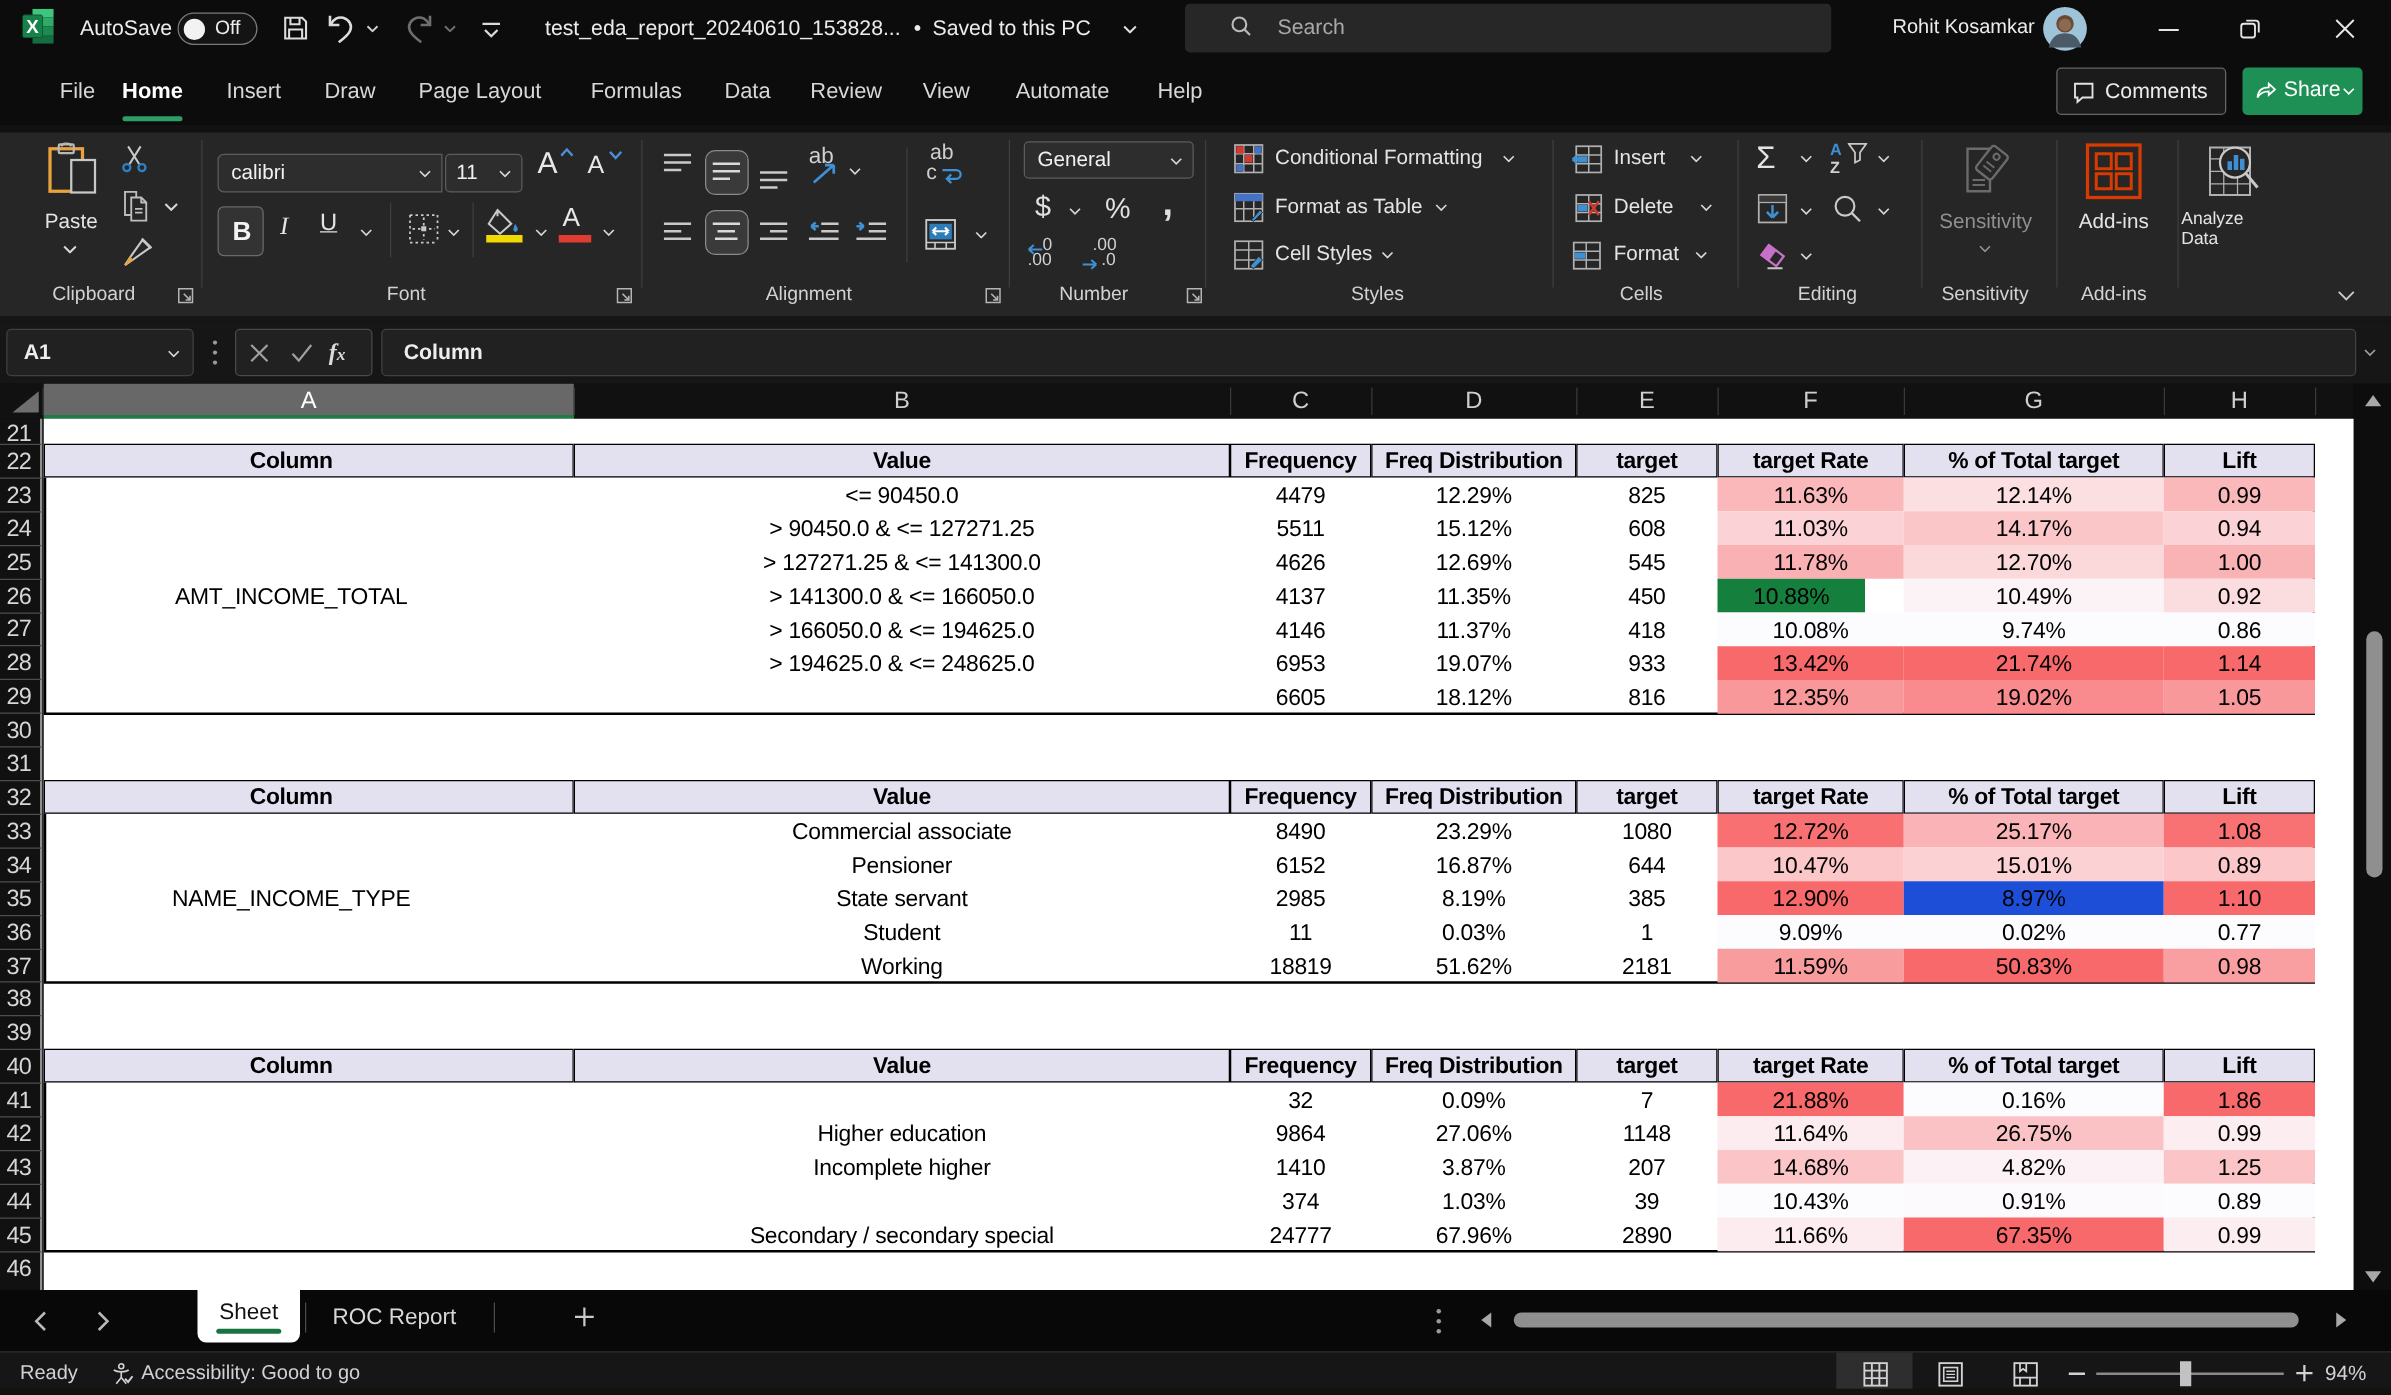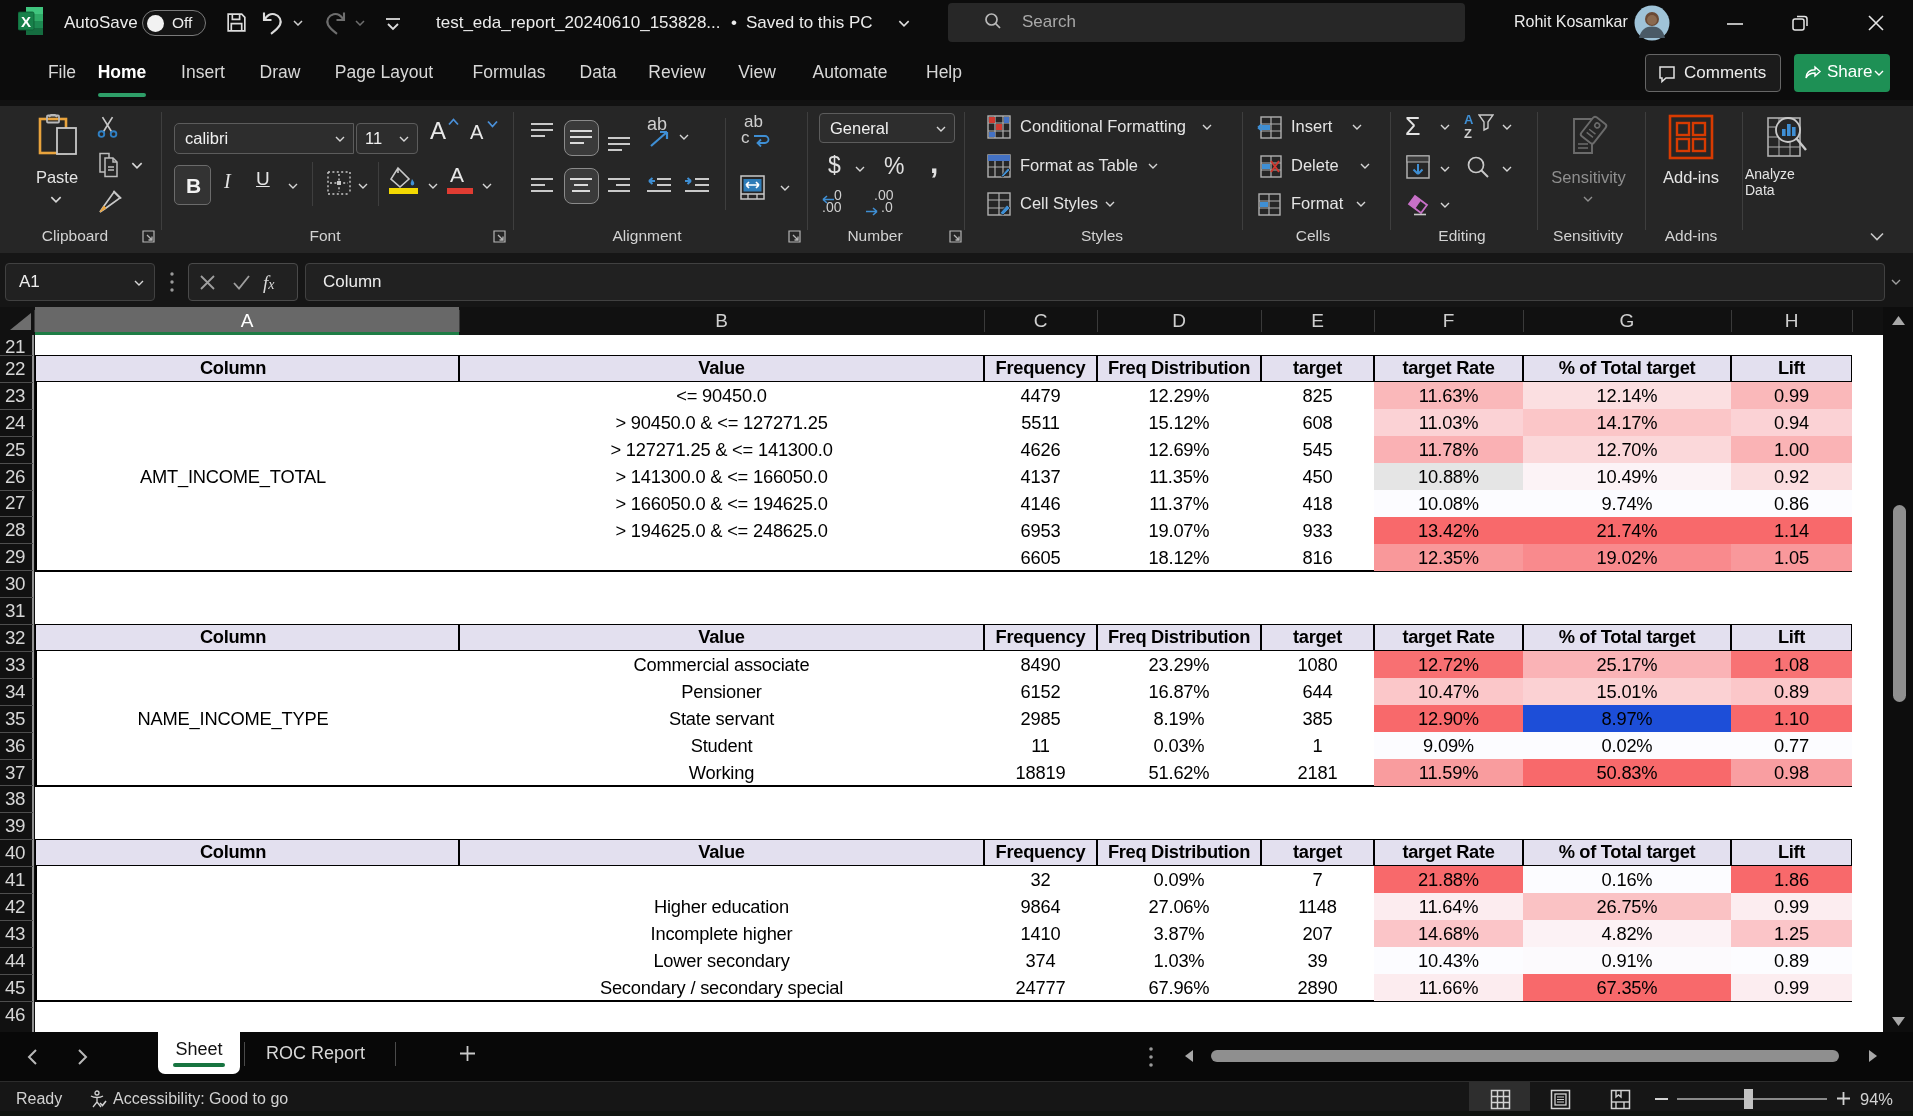--- a/index.html
+++ b/index.html
@@ -16,21 +16,21 @@
   .rtab { position:absolute; top:0; height:54px; color:#d8d8d8; font-size:17.5px; line-height:52px; text-align:center; }
   
   #ribbon { left:0; top:100px; width:1913px; height:153px; background:#262626; }
   #ribbonbottom { left:0; top:253px; width:1913px; height:4px; background:#161616; }
   .gsep { position:absolute; top:12px; width:1px; height:118px; background:#3e3e3e; }
   .glabel { position:absolute; top:127px; height:20px; color:#d2d2d2; font-size:15.5px; text-align:center; white-space:nowrap; }
   .rbtxt { position:absolute; color:#e4e4e4; font-size:15.5px; white-space:nowrap; }
   .chev { position:absolute; width:10px; height:6px; }
   .launcher { position:absolute; width:15px; height:15px; }
   
-  #fbar { left:0; top:257px; width:1913px; height:50px; background:#161616; }
+  #fbar { left:0; top:257px; width:1913px; height:50px; background:#161616;font-weight:bold; }
   .fbox { position:absolute; background:#212121; border:1px solid #414141; border-radius:4px; }
   
   #colhead { left:0; top:307px; width:1883px; height:28px; background:#111111; }
   .clab { position:absolute; top:0; height:28px; line-height:28px; color:#cfcfcf; font-size:19px; text-align:center; }
   .cdiv { position:absolute; top:3px; width:1px; height:22px; background:#3a3a3a; }
   
   #rowmargin { left:0; top:335px; width:35px; height:697px; background:#111111; }
   .rlab { position:absolute; width:25px; color:#d6d6d6; font-size:18.8px; letter-spacing:-0.5px; text-align:right; }
   .rdiv { position:absolute; left:0; width:33px; height:1px; background:#4e4e4e; }
   #sheet { left:35px; top:335px; width:1848px; height:697px; background:#ffffff; }
@@ -671,21 +671,21 @@
 <div class="tcell" style="left:949px;top:54px;width:113px">4626</div>
 <div class="tcell" style="left:1062px;top:54px;width:164px">12.69%</div>
 <div class="tcell" style="left:1226px;top:54px;width:113px">545</div>
 <div class="tcell" style="left:1339px;top:54px;width:149px;background:#FAB1B4">11.78%</div>
 <div class="tcell" style="left:1488px;top:54px;width:208px;background:#FBD8DA">12.70%</div>
 <div class="tcell" style="left:1696px;top:54px;width:121px;background:#FAB3B5">1.00</div>
 <div class="tcell" style="left:424px;top:81px;width:525px">&gt; 141300.0 &amp; &lt;= 166050.0</div>
 <div class="tcell" style="left:949px;top:81px;width:113px">4137</div>
 <div class="tcell" style="left:1062px;top:81px;width:164px">11.35%</div>
 <div class="tcell" style="left:1226px;top:81px;width:113px">450</div>
-<div class="tcell" style="left:1339px;top:81px;width:149px;background:#e5e5e5">10.88%</div>
+<div class="tcell" style="left:1339px;top:81px;width:118px;background:#15803d">10.88%</div>
 <div class="tcell" style="left:1488px;top:81px;width:208px;background:#FCF3F6">10.49%</div>
 <div class="tcell" style="left:1696px;top:81px;width:121px;background:#FBDDDF">0.92</div>
 <div class="tcell" style="left:424px;top:108px;width:525px">&gt; 166050.0 &amp; &lt;= 194625.0</div>
 <div class="tcell" style="left:949px;top:108px;width:113px">4146</div>
 <div class="tcell" style="left:1062px;top:108px;width:164px">11.37%</div>
 <div class="tcell" style="left:1226px;top:108px;width:113px">418</div>
 <div class="tcell" style="left:1339px;top:108px;width:149px;background:#FCFCFF">10.08%</div>
 <div class="tcell" style="left:1488px;top:108px;width:208px;background:#FCFCFF">9.74%</div>
 <div class="tcell" style="left:1696px;top:108px;width:121px;background:#FCFCFF">0.86</div>
 <div class="tcell" style="left:424px;top:135px;width:525px">&gt; 194625.0 &amp; &lt;= 248625.0</div>
@@ -780,21 +780,20 @@
 <div class="tcell" style="left:1339px;top:27px;width:149px;background:#FCECEF">11.64%</div>
 <div class="tcell" style="left:1488px;top:27px;width:208px;background:#FAC2C4">26.75%</div>
 <div class="tcell" style="left:1696px;top:27px;width:121px;background:#FCEDF0">0.99</div>
 <div class="tcell" style="left:424px;top:54px;width:525px">Incomplete higher</div>
 <div class="tcell" style="left:949px;top:54px;width:113px">1410</div>
 <div class="tcell" style="left:1062px;top:54px;width:164px">3.87%</div>
 <div class="tcell" style="left:1226px;top:54px;width:113px">207</div>
 <div class="tcell" style="left:1339px;top:54px;width:149px;background:#FBC5C8">14.68%</div>
 <div class="tcell" style="left:1488px;top:54px;width:208px;background:#FCF2F5">4.82%</div>
 <div class="tcell" style="left:1696px;top:54px;width:121px;background:#FBC5C8">1.25</div>
-<div class="tcell" style="left:424px;top:81px;width:525px">Lower secondary</div>
 <div class="tcell" style="left:949px;top:81px;width:113px">374</div>
 <div class="tcell" style="left:1062px;top:81px;width:164px">1.03%</div>
 <div class="tcell" style="left:1226px;top:81px;width:113px">39</div>
 <div class="tcell" style="left:1339px;top:81px;width:149px;background:#FCFCFF">10.43%</div>
 <div class="tcell" style="left:1488px;top:81px;width:208px;background:#FCFAFD">0.91%</div>
 <div class="tcell" style="left:1696px;top:81px;width:121px;background:#FCFCFF">0.89</div>
 <div class="tcell" style="left:424px;top:108px;width:525px">Secondary / secondary special</div>
 <div class="tcell" style="left:949px;top:108px;width:113px">24777</div>
 <div class="tcell" style="left:1062px;top:108px;width:164px">67.96%</div>
 <div class="tcell" style="left:1226px;top:108px;width:113px">2890</div>

